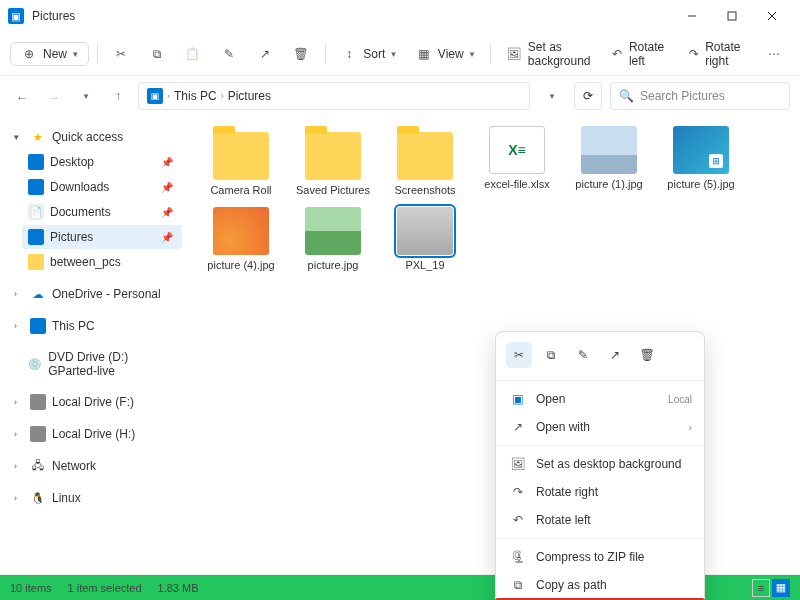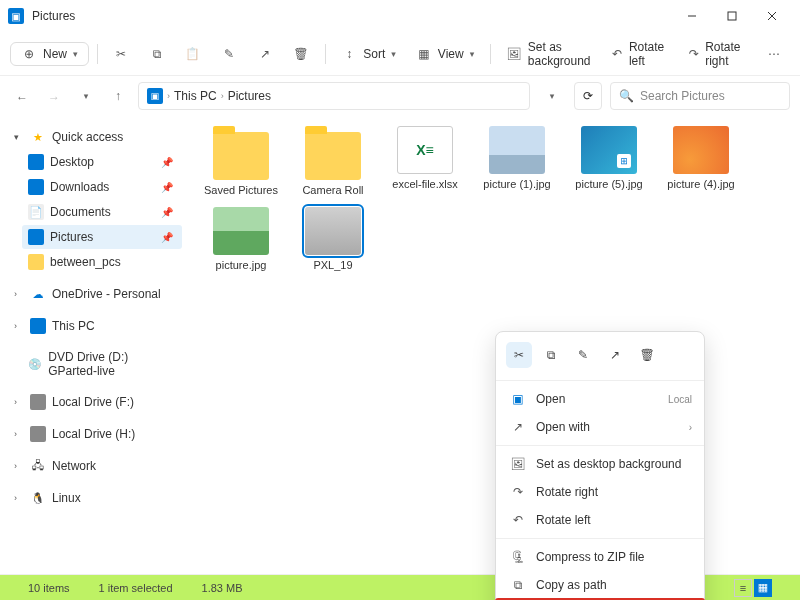--- a/index.html
+++ b/index.html
@@ -54,21 +54,21 @@
 .ctxbar { display:flex; gap:6px; padding:4px 10px 8px 10px; }
 .ctxbar .cbtn { width:26px; height:26px; border-radius:5px; display:flex; align-items:center; justify-content:center; color:#444; }
 .ctxbar .cbtn.sel { background:#e4f1fb; }
 .ctxitem { display:flex; align-items:center; gap:10px; padding:6px 14px; position:relative; }
 .ctxitem .cicon { width:16px; height:16px; display:flex; align-items:center; justify-content:center; color:#555; }
 .ctxitem .hint { position:absolute; right:12px; color:#888; font-size:10px; }
 .ctxitem .arrow { position:absolute; right:12px; color:#888; font-size:10px; }
 .ctxsep { height:1px; background:#eee; margin:4px 0; }
 .ctxhl { outline:2px solid #d93025; outline-offset:-1px; border-radius:2px; }
 
-.statusbar { position:absolute; bottom:0; left:0; right:0; height:26px; border-top:1px solid #eee; display:flex; align-items:center; padding:0 28px; gap:29px; font-size:11px; color:#444; background:#bef264; }
+.statusbar { position:absolute; bottom:0; left:0; right:0; height:26px; border-top:1px solid #eee; display:flex; align-items:center; padding:0 10px; gap:16px; font-size:11px; color:#444; background:#22c55e; }
 .statusbar .spacer { flex:1; }
 .viewtoggle { display:flex; gap:2px; }
 .viewtoggle .vt { width:18px; height:18px; border:1px solid #ccc; display:flex; align-items:center; justify-content:center; }
 .viewtoggle .vt.on { background:#0078d4; border-color:#0078d4; color:#fff; }
 </style>
 </head>
 <body>
 
 <div class="titlebar">
   <div class="appicon">▣</div>
@@ -238,25 +238,29 @@
         <span class="chev">›</span>
         <span class="sbicon">🐧</span>
         <span>Linux</span>
       </div>
   </div>
 
   <div class="content">
     <div class="grid">
       <div class="item">
           <div class="folder-shape thumb"></div>
+          <div class="lbl">Camera Roll</div>
+        </div>
+      <div class="item">
+          <div class="folder-shape thumb"></div>
           <div class="lbl">Saved Pictures</div>
         </div>
       <div class="item">
           <div class="folder-shape thumb"></div>
-          <div class="lbl">Camera Roll</div>
+          <div class="lbl">Screenshots</div>
         </div>
       <div class="item">
           <div class="excel-shape thumb">X≡</div>
           <div class="lbl">excel-file.xlsx</div>
         </div>
       <div class="item">
           <div class="pic-shape thumb" style="background:linear-gradient(#c9ddf0 60%,#9ab5cb 60%)"></div>
           <div class="lbl">picture (1).jpg</div>
         </div>
       <div class="item">

